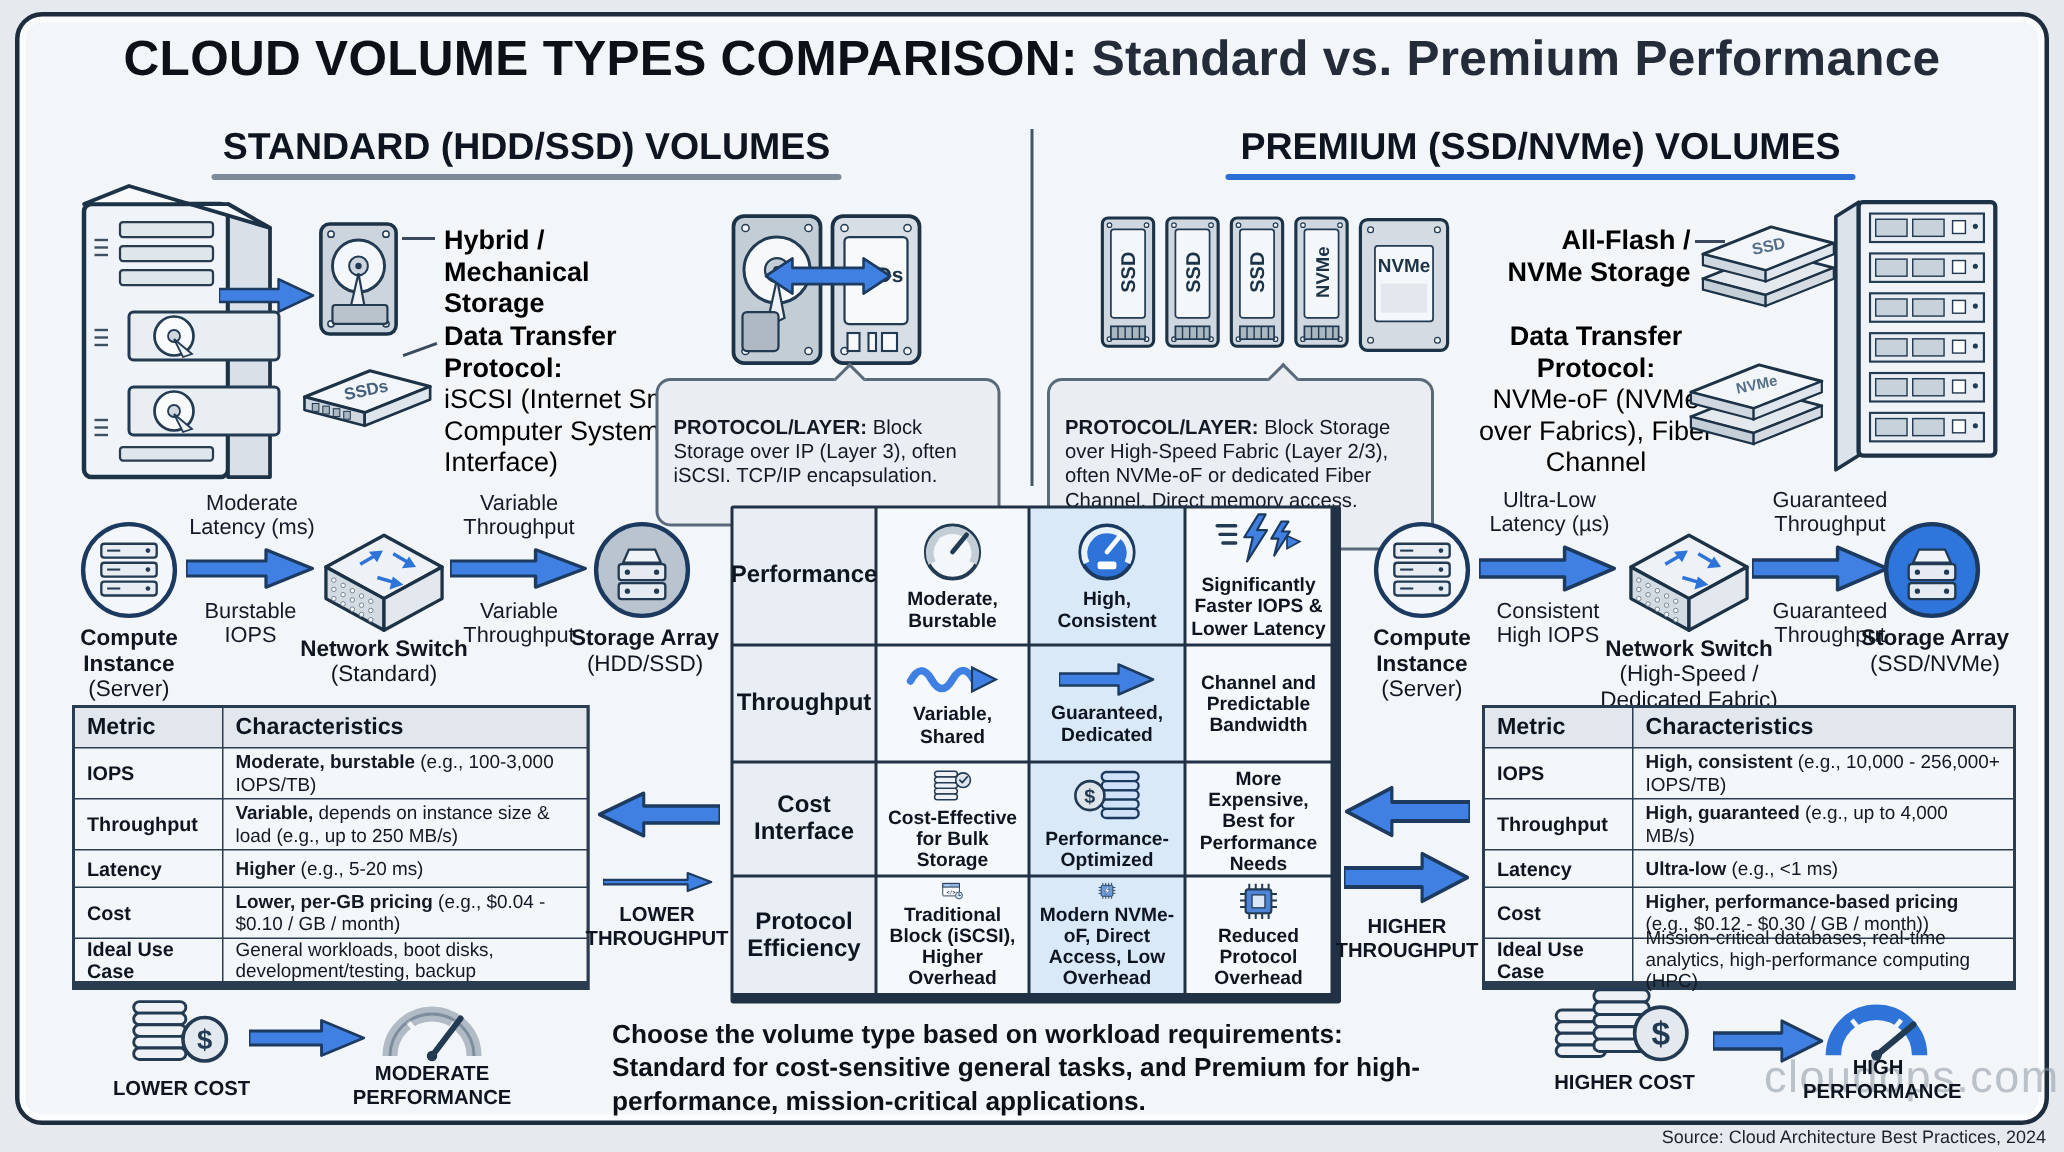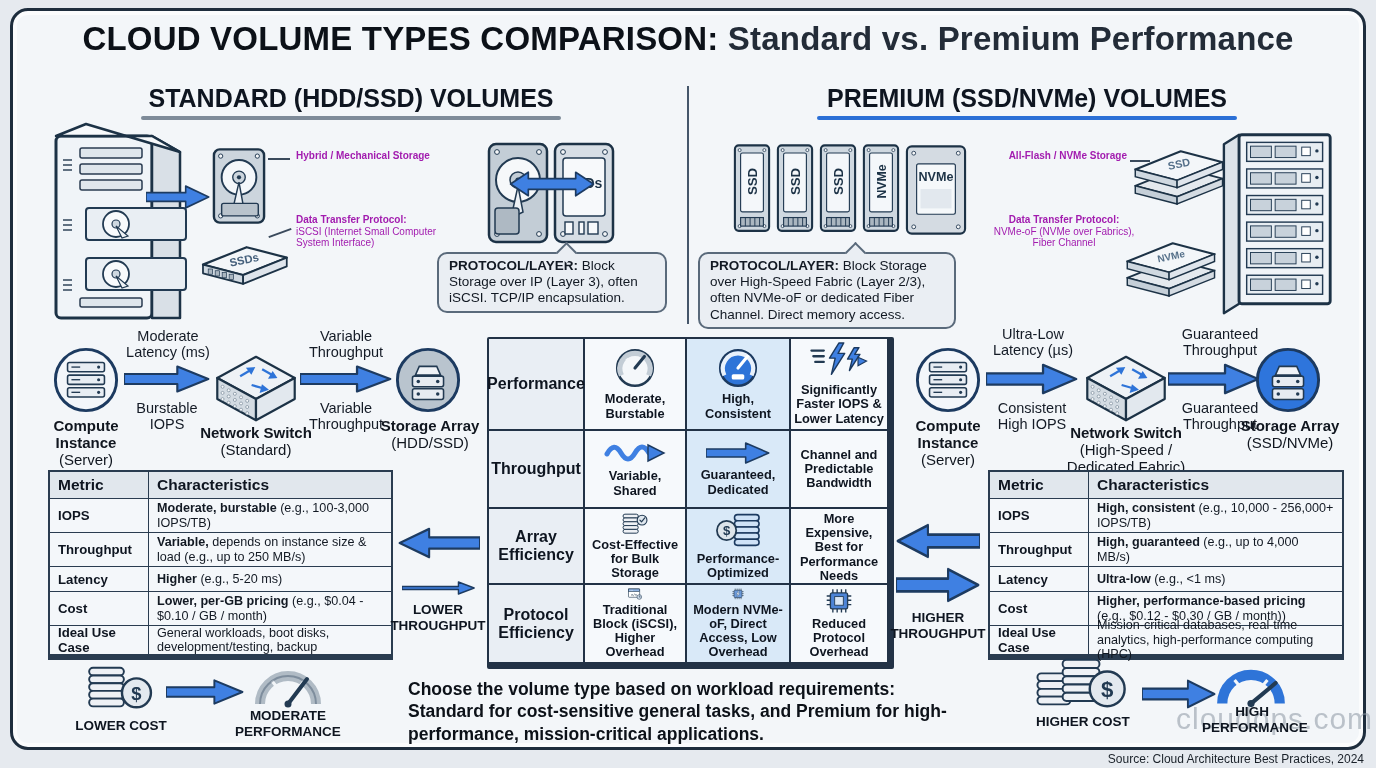--- a/index.html
+++ b/index.html
@@ -5,27 +5,27 @@
   html,body{margin:0;padding:0;background:#e6eaef;}
   .canvas{position:relative;width:1376px;height:768px;background:#e6eaef;font-family:"Liberation Sans","DejaVu Sans",sans-serif;color:#10161f;overflow:hidden;}
   .abs{position:absolute;}
   .frame{position:absolute;left:10px;top:8px;width:1350px;height:736px;background:#f3f6f9;border:3px solid #1e2d3d;border-radius:18px;box-shadow:inset 0 0 0 4px #fbfcfd;}
   .title{left:0;top:20px;width:1376px;text-align:center;font-size:33px;letter-spacing:.2px;}
   .title .b{font-weight:bold;color:#0c1118;}
   .title .r{font-weight:bold;color:#232c38;}
   .col-heading{font-weight:bold;font-size:25px;text-align:center;color:#0e1520;}
   .hr-underline{height:4px;border-radius:2px;}
   .vdivider{width:2px;background:#45566a;}
-  .lbl{font-weight:bold;font-size:10px;line-height:1.16;color:#a21caf;}
+  .lbl{font-weight:bold;font-size:18px;line-height:1.16;color:#000000;}
   .lbl .n{font-weight:normal;display:block;}
   .flowtxt{font-size:14.5px;line-height:1.13;text-align:center;color:#141b26;}
   .nodelbl{text-align:center;font-size:15px;line-height:1.14;}
   .nodelbl .t{font-weight:bold;display:block;}
   .nodelbl .s{font-weight:normal;display:block;}
-  .speech{background:#eaeef3;border:2px solid #5a6a7b;border-radius:10px;padding:4px 10px;font-size:13.5px;line-height:1.2;color:#12192391;color:#121923;}
+  .speech{background:#eaeef3;border:2px solid #5a6a7b;border-radius:10px;padding:23px 10px;font-size:13.5px;line-height:1.2;color:#12192391;color:#121923;}
   .speech .bt{font-weight:bold;}
   .speech .notch{position:absolute;width:13px;height:13px;background:#eaeef3;border-left:2px solid #5a6a7b;border-top:2px solid #5a6a7b;transform:rotate(45deg);top:-9px;}
   .matrix{display:grid;grid-template-columns:94px 100px 102px 96px;grid-template-rows:90px 76px 74px 77px;gap:2px;background:#223246;border:2.5px solid #223246;border-radius:2px;}
   .mlabel{background:#e9eef4;display:flex;align-items:center;justify-content:center;text-align:center;font-weight:bold;font-size:16px;line-height:1.1;color:#0e1520;}
   .mcell{display:flex;flex-direction:column;align-items:center;justify-content:center;gap:3px;padding:3px 2px;text-align:center;font-weight:bold;font-size:12.8px;line-height:1.1;color:#0e1520;}
   .c-std{background:#f6f9fc;} .c-prem{background:#d9e9f8;} .c-adv{background:#f6f9fc;}
   .stable{display:grid;grid-template-columns:98px 1fr;grid-template-rows:26px 33px 33px 24px 33px 28px;gap:1px;background:#2a3c50;border:2px solid #2a3c50;}
   .stable .hc{background:#e1e7ed;font-weight:bold;font-size:15.5px;display:flex;align-items:center;padding:0 8px;color:#0e1520;}
   .stable .mc{background:#f4f7fa;font-weight:bold;font-size:13.2px;display:flex;align-items:center;padding:0 8px;color:#0e1520;}
   .stable .cc{background:#f4f7fa;font-size:12.6px;line-height:1.14;display:flex;align-items:center;padding:1px 8px;color:#121923;}
@@ -534,21 +534,21 @@
     <div class="mcell c-prem">
       <svg width="64" height="24" viewBox="0 0 100 36" preserveAspectRatio="none">
           <use href="#sym-arrow"></use>
         </svg>
       <span>Guaranteed, Dedicated</span>
     </div>
     <div class="mcell c-adv">
       <span>Channel and Predictable Bandwidth</span>
     </div>
 
-    <div class="mlabel">Array Efficiency</div>
+    <div class="mlabel">Cost Interface</div>
     <div class="mcell c-std">
       <svg width="50" height="40" viewBox="0 0 50 42">
         <g fill="#eef1f5" stroke="#223a52" stroke-width="1.8">
           <rect x="3" y="4" width="28" height="7" rx="3.5"></rect>
             <rect x="3" y="11" width="28" height="7" rx="3.5"></rect>
           <rect x="3" y="18" width="28" height="7" rx="3.5"></rect>
             <rect x="3" y="25" width="28" height="7" rx="3.5"></rect>
             <rect x="3" y="32" width="28" height="7" rx="3.5"></rect>
         </g>
         <circle cx="38" cy="15" r="9" fill="#dfe7ee" stroke="#223a52" stroke-width="2"></circle>

